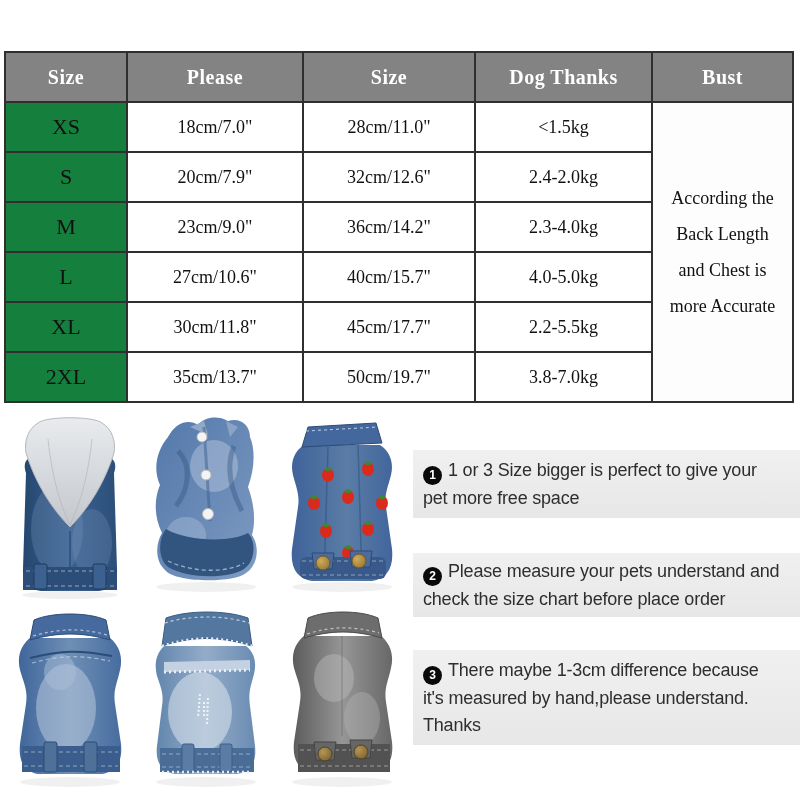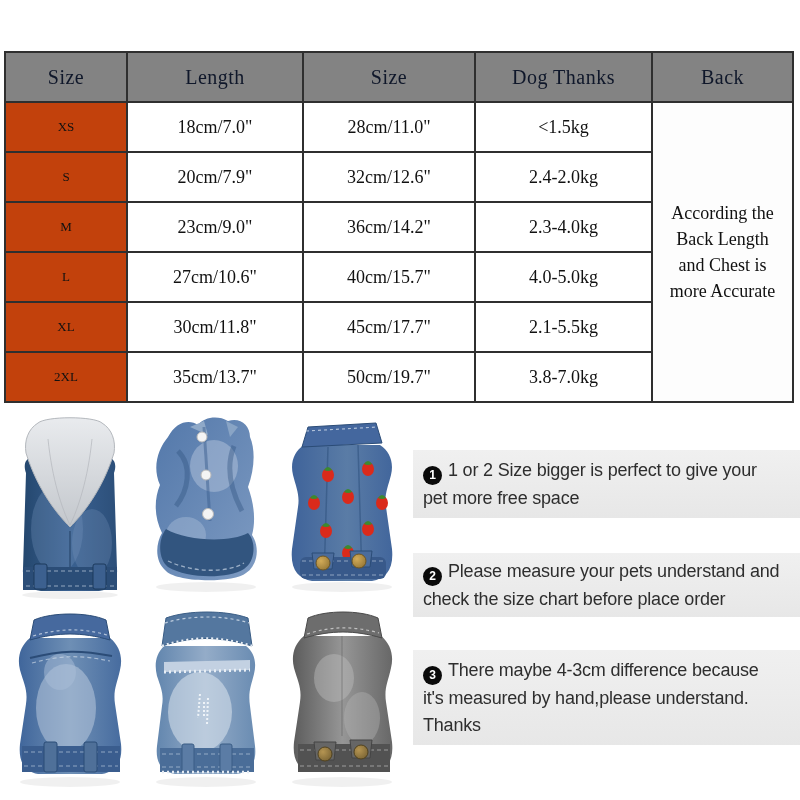--- a/index.html
+++ b/index.html
@@ -5,25 +5,25 @@
   html,body{margin:0;padding:0;background:#fff;}
   #page{position:relative;width:800px;height:800px;background:#ffffff;overflow:hidden;
         font-family:"Liberation Serif","DejaVu Serif",serif;}
 
   
   .chart-wrap{position:absolute;left:4px;top:51px;width:788px;height:338px;}
   table.size-chart{border-collapse:collapse;width:100%;height:100%;table-layout:fixed;}
   table.size-chart th,table.size-chart td{
     border:2px solid #2f2f2f;text-align:center;vertical-align:middle;padding:0;}
   table.size-chart th{
-    background:#838383;color:#0f172a;font-weight:normal;font-size:20px;letter-spacing:.5px;
+    background:#838383;color:#ffffff;font-weight:bold;font-size:20px;letter-spacing:.5px;
     height:48px;}
   table.size-chart td{background:#ffffff;color:#111;font-size:18px;height:48px;}
-  table.size-chart td.size-col{background:#c2410c;font-size:13px;}
-  td.tips-cell{font-size:17px;line-height:26px;padding:0 9px !important;background:#fdfdfd !important;}
+  table.size-chart td.size-col{background:#15803d;font-size:22px;}
+  td.tips-cell{font-size:17px;line-height:36px;padding:0 9px !important;background:#fdfdfd !important;}
 
   
   .photos{position:absolute;left:2px;top:410px;width:410px;height:390px;
           display:grid;grid-template-columns:136px 136px 136px;grid-template-rows:194px 196px;}
   .tile{position:relative;}
   .tile svg{display:block;width:100%;height:100%;}
 
   
   .note{position:absolute;left:413px;width:391px;background:linear-gradient(#f0f0f0,#e7e7e7);
         color:#2e2e2e;font-family:"Liberation Sans","DejaVu Sans",sans-serif;
@@ -48,24 +48,24 @@
       <colgroup>
         <col style="width:122px">
           <col style="width:176px">
           <col style="width:172px">
         <col style="width:177px">
           <col style="width:141px">
       </colgroup>
       <tbody>
           <tr>
         <th>Size</th>
-        <th>Length</th>
+        <th>Please</th>
         <th>Size</th>
         <th>Dog Thanks</th>
-        <th>Back</th>
+        <th>Bust</th>
       </tr>
       <tr>
         <td class="size-col">XS</td>
         <td>18cm/7.0"</td>
         <td>28cm/11.0"</td>
         <td>&lt;1.5kg</td>
         <td class="tips-cell" rowspan="6">According the Back Length and Chest is more Accurate</td>
       </tr>
       <tr>
         <td class="size-col">S</td>
@@ -82,21 +82,21 @@
       <tr>
         <td class="size-col">L</td>
         <td>27cm/10.6"</td>
         <td>40cm/15.7"</td>
         <td>4.0-5.0kg</td>
       </tr>
       <tr>
         <td class="size-col">XL</td>
         <td>30cm/11.8"</td>
         <td>45cm/17.7"</td>
-        <td>2.1-5.5kg</td>
+        <td>2.2-5.5kg</td>
       </tr>
       <tr>
         <td class="size-col">2XL</td>
         <td>35cm/13.7"</td>
         <td>50cm/19.7"</td>
         <td>3.8-7.0kg</td>
       </tr>
     </tbody>
       </table>
   </div>
@@ -291,28 +291,28 @@
         <path d="M26,144 L114,144 M26,160 L114,160" stroke="#cfcfcf" stroke-width="1.2" stroke-dasharray="4 3" opacity=".6" fill="none"></path>
         <path d="M40,136 L62,136 L60,154 L42,154 Z" fill="#666666" stroke="#444444"></path>
         <path d="M76,134 L98,134 L96,152 L78,152 Z" fill="#666666" stroke="#444444"></path>
         <circle cx="51" cy="148" r="7" fill="url(#j6br)" stroke="#51421f"></circle>
         <circle cx="87" cy="146" r="7" fill="url(#j6br)" stroke="#51421f"></circle>
       </svg>
     </div>
   </div>
 
   <div class="note" id="note-1">
-    <div class="line"><span class="num-badge">1</span><span>1 or 2 Size bigger is perfect to give your</span></div>
+    <div class="line"><span class="num-badge">1</span><span>1 or 3 Size bigger is perfect to give your</span></div>
     <div class="line">pet more free space</div>
   </div>
 
   <div class="note" id="note-2">
     <div class="line"><span class="num-badge">2</span><span>Please measure your pets understand and</span></div>
     <div class="line">check the size chart before place order</div>
   </div>
 
   <div class="note" id="note-3">
-    <div class="line"><span class="num-badge">3</span><span>There maybe 4-3cm difference because</span></div>
+    <div class="line"><span class="num-badge">3</span><span>There maybe 1-3cm difference because</span></div>
     <div class="line">it's measured by hand,please understand.</div>
     <div class="line">Thanks</div>
   </div>
 
 </div>
 
 </body></html>

